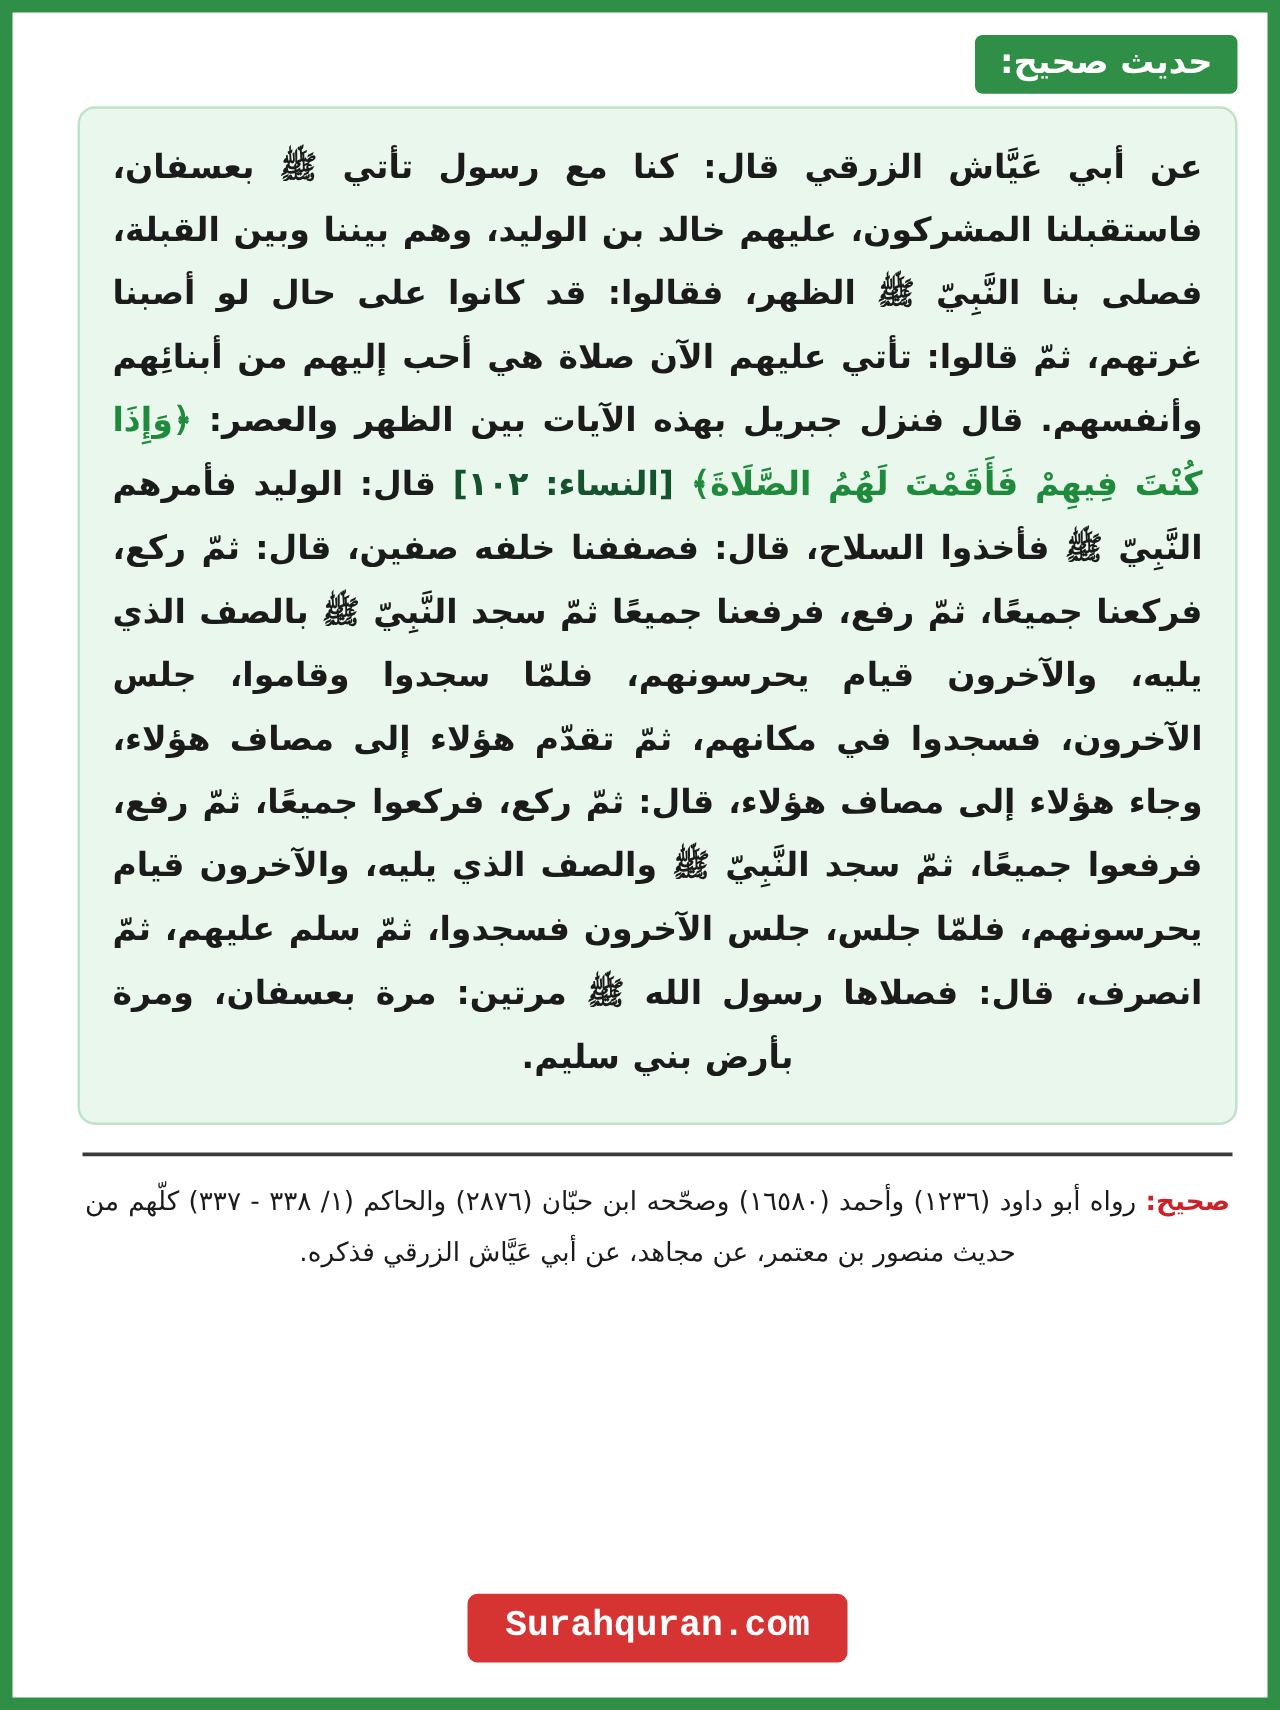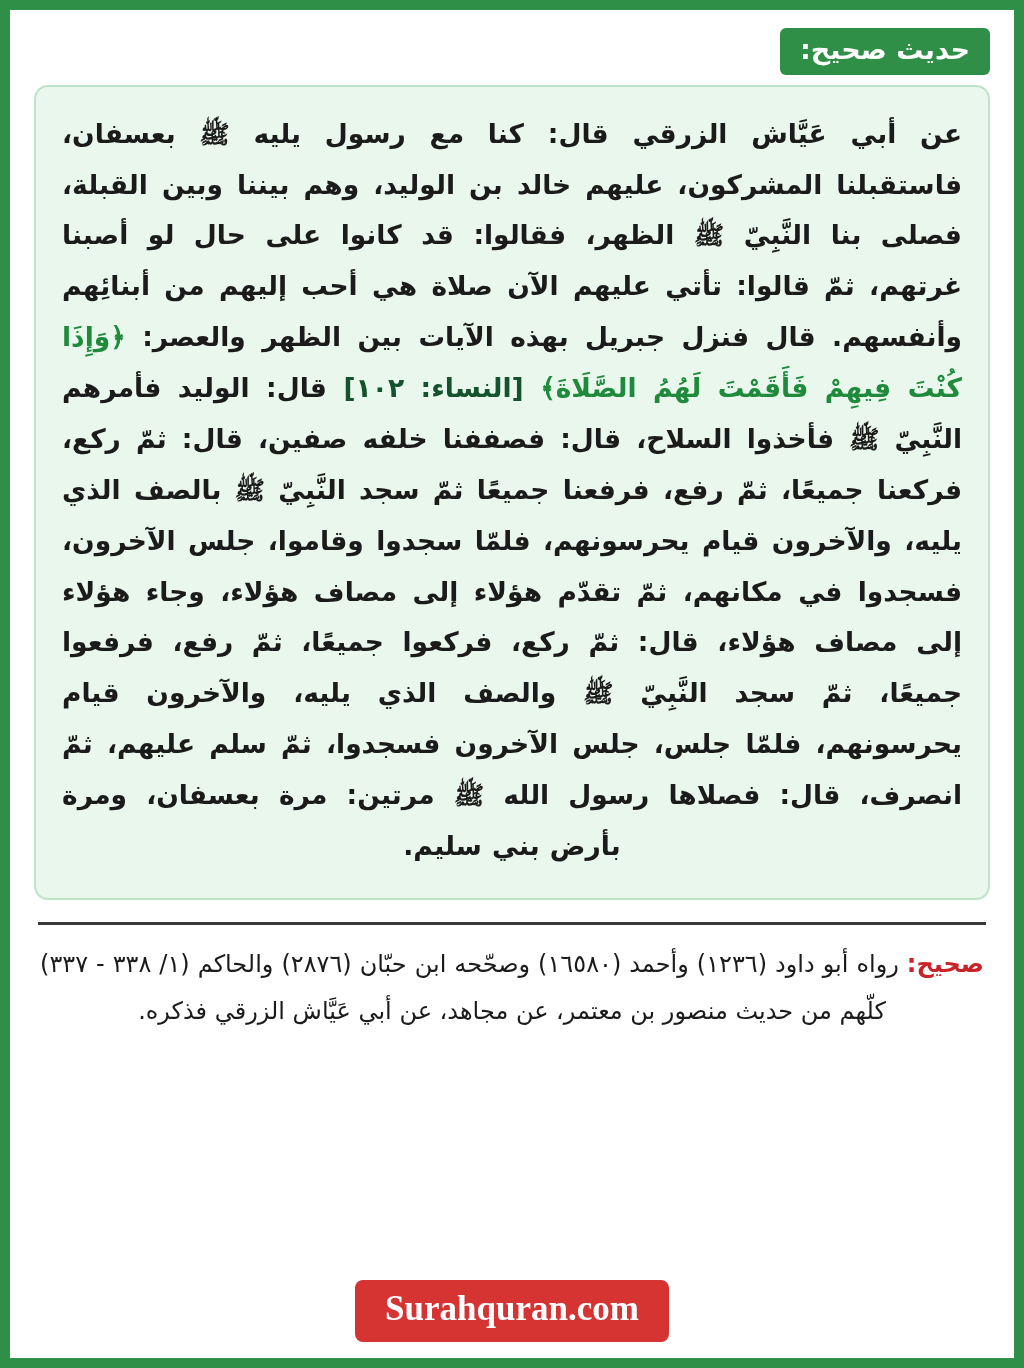--- a/index.html
+++ b/index.html
@@ -22,24 +22,25 @@
     border-top: 10px solid #2f8f46;
     border-bottom: 10px solid #2f8f46;
     border-left: 10px solid #2f8f46;
     border-right: 10px solid #2f8f46;
     background: #ffffff;
     display: flex;
     flex-direction: column;
   }
   .inner {
     flex: 1 1 auto;
-    padding: 18px 24px 0 24px;
+    padding: 18px 24px 12px 24px;
     display: flex;
     flex-direction: column;
     box-sizing: border-box;
+    margin-left: 28px;
   }
   
   .tag-row {
     display: flex;
     justify-content: flex-start;
     margin-bottom: 10px;
   }
   .grade-tag {
     background: #2f8f46;
     color: #ffffff;
@@ -80,21 +81,21 @@
     color: #1b1b1b;
   }
   
   .divider {
     border: none;
     border-top: 3px solid #3a3a3a;
     margin: 22px 4px 16px 4px;
   }
   
   .takhrij {
-    font-size: 24px;
+    font-size: 21px;
     line-height: 1.95;
     color: #1b1b1b;
     text-align: justify;
     text-align-last: center;
     padding: 0 6px;
   }
   .takhrij .label {
     color: #cc2127;
     font-weight: bold;
   }
@@ -114,37 +115,37 @@
     padding: 9px 30px 13px 30px;
     line-height: 1.15;
     display: flex;
     align-items: center;
     gap: 10px;
     direction: rtl;
   }
   .footer-badge .site {
     direction: ltr;
     unicode-bidi: embed;
-    font-family: Liberation Serif, serif;
-    font-size: 35px;
+    font-family: Liberation Mono, monospace;
+    font-size: 29px;
   }
 </style>
 </head>
 <body>
 
 <div class="page">
   <div class="inner">
 
     <div class="tag-row">
       <div class="grade-tag">حديث صحيح:</div>
     </div>
 
     <div class="hadith-box">
       <div class="hadith-text">
-        <span>عن أبي عَيَّاش الزرقي قال: كنا مع رسول يليه</span>
+        <span>عن أبي عَيَّاش الزرقي قال: كنا مع رسول تأتي</span>
         <span class="salla">ﷺ</span>
         <span>بعسفان، فاستقبلنا المشركون، عليهم خالد بن الوليد، وهم بيننا وبين القبلة، فصلى بنا النَّبِيّ</span>
         <span class="salla">ﷺ</span>
         <span>الظهر، فقالوا: قد كانوا على حال لو أصبنا غرتهم، ثمّ قالوا: تأتي عليهم الآن صلاة هي أحب إليهم من أبنائِهم وأنفسهم. قال فنزل جبريل بهذه الآيات بين الظهر والعصر:</span>
         <span class="ayah">﴿وَإِذَا كُنْتَ فِيهِمْ فَأَقَمْتَ لَهُمُ الصَّلَاةَ﴾</span>
         <span class="ref-red">[النساء: ١٠٢]</span>
         <span>قال: الوليد فأمرهم النَّبِيّ</span>
         <span class="salla">ﷺ</span>
         <span>فأخذوا السلاح، قال: فصففنا خلفه صفين، قال: ثمّ ركع، فركعنا جميعًا، ثمّ رفع، فرفعنا جميعًا ثمّ سجد النَّبِيّ</span>
         <span class="salla">ﷺ</span>

